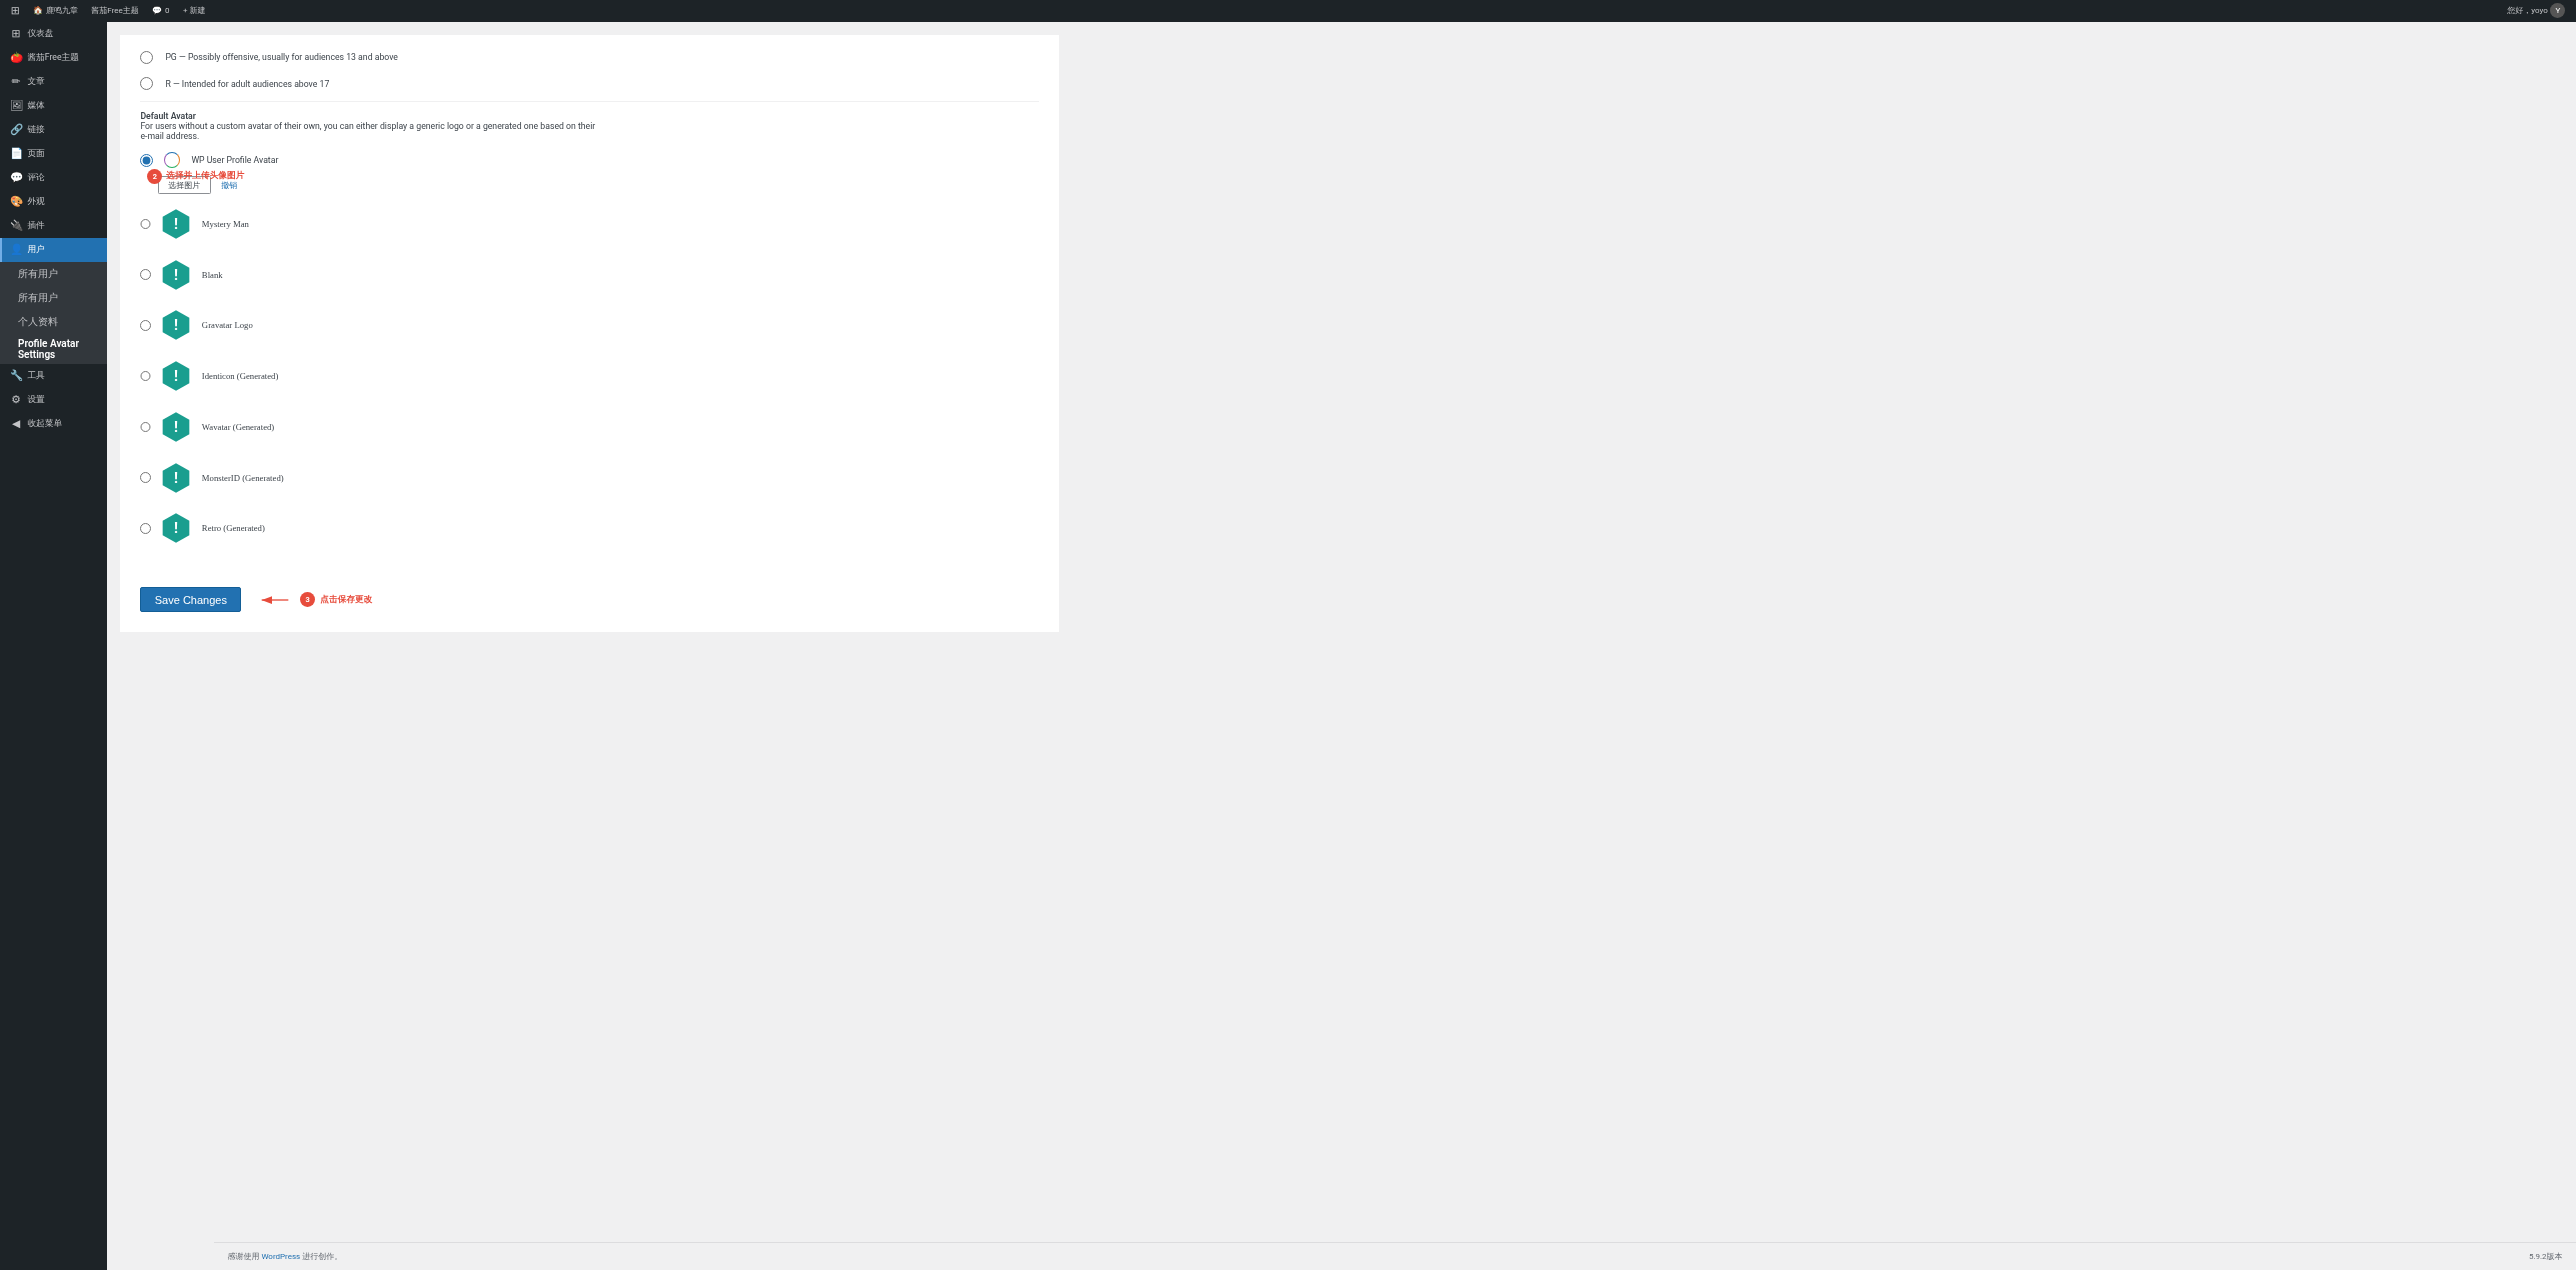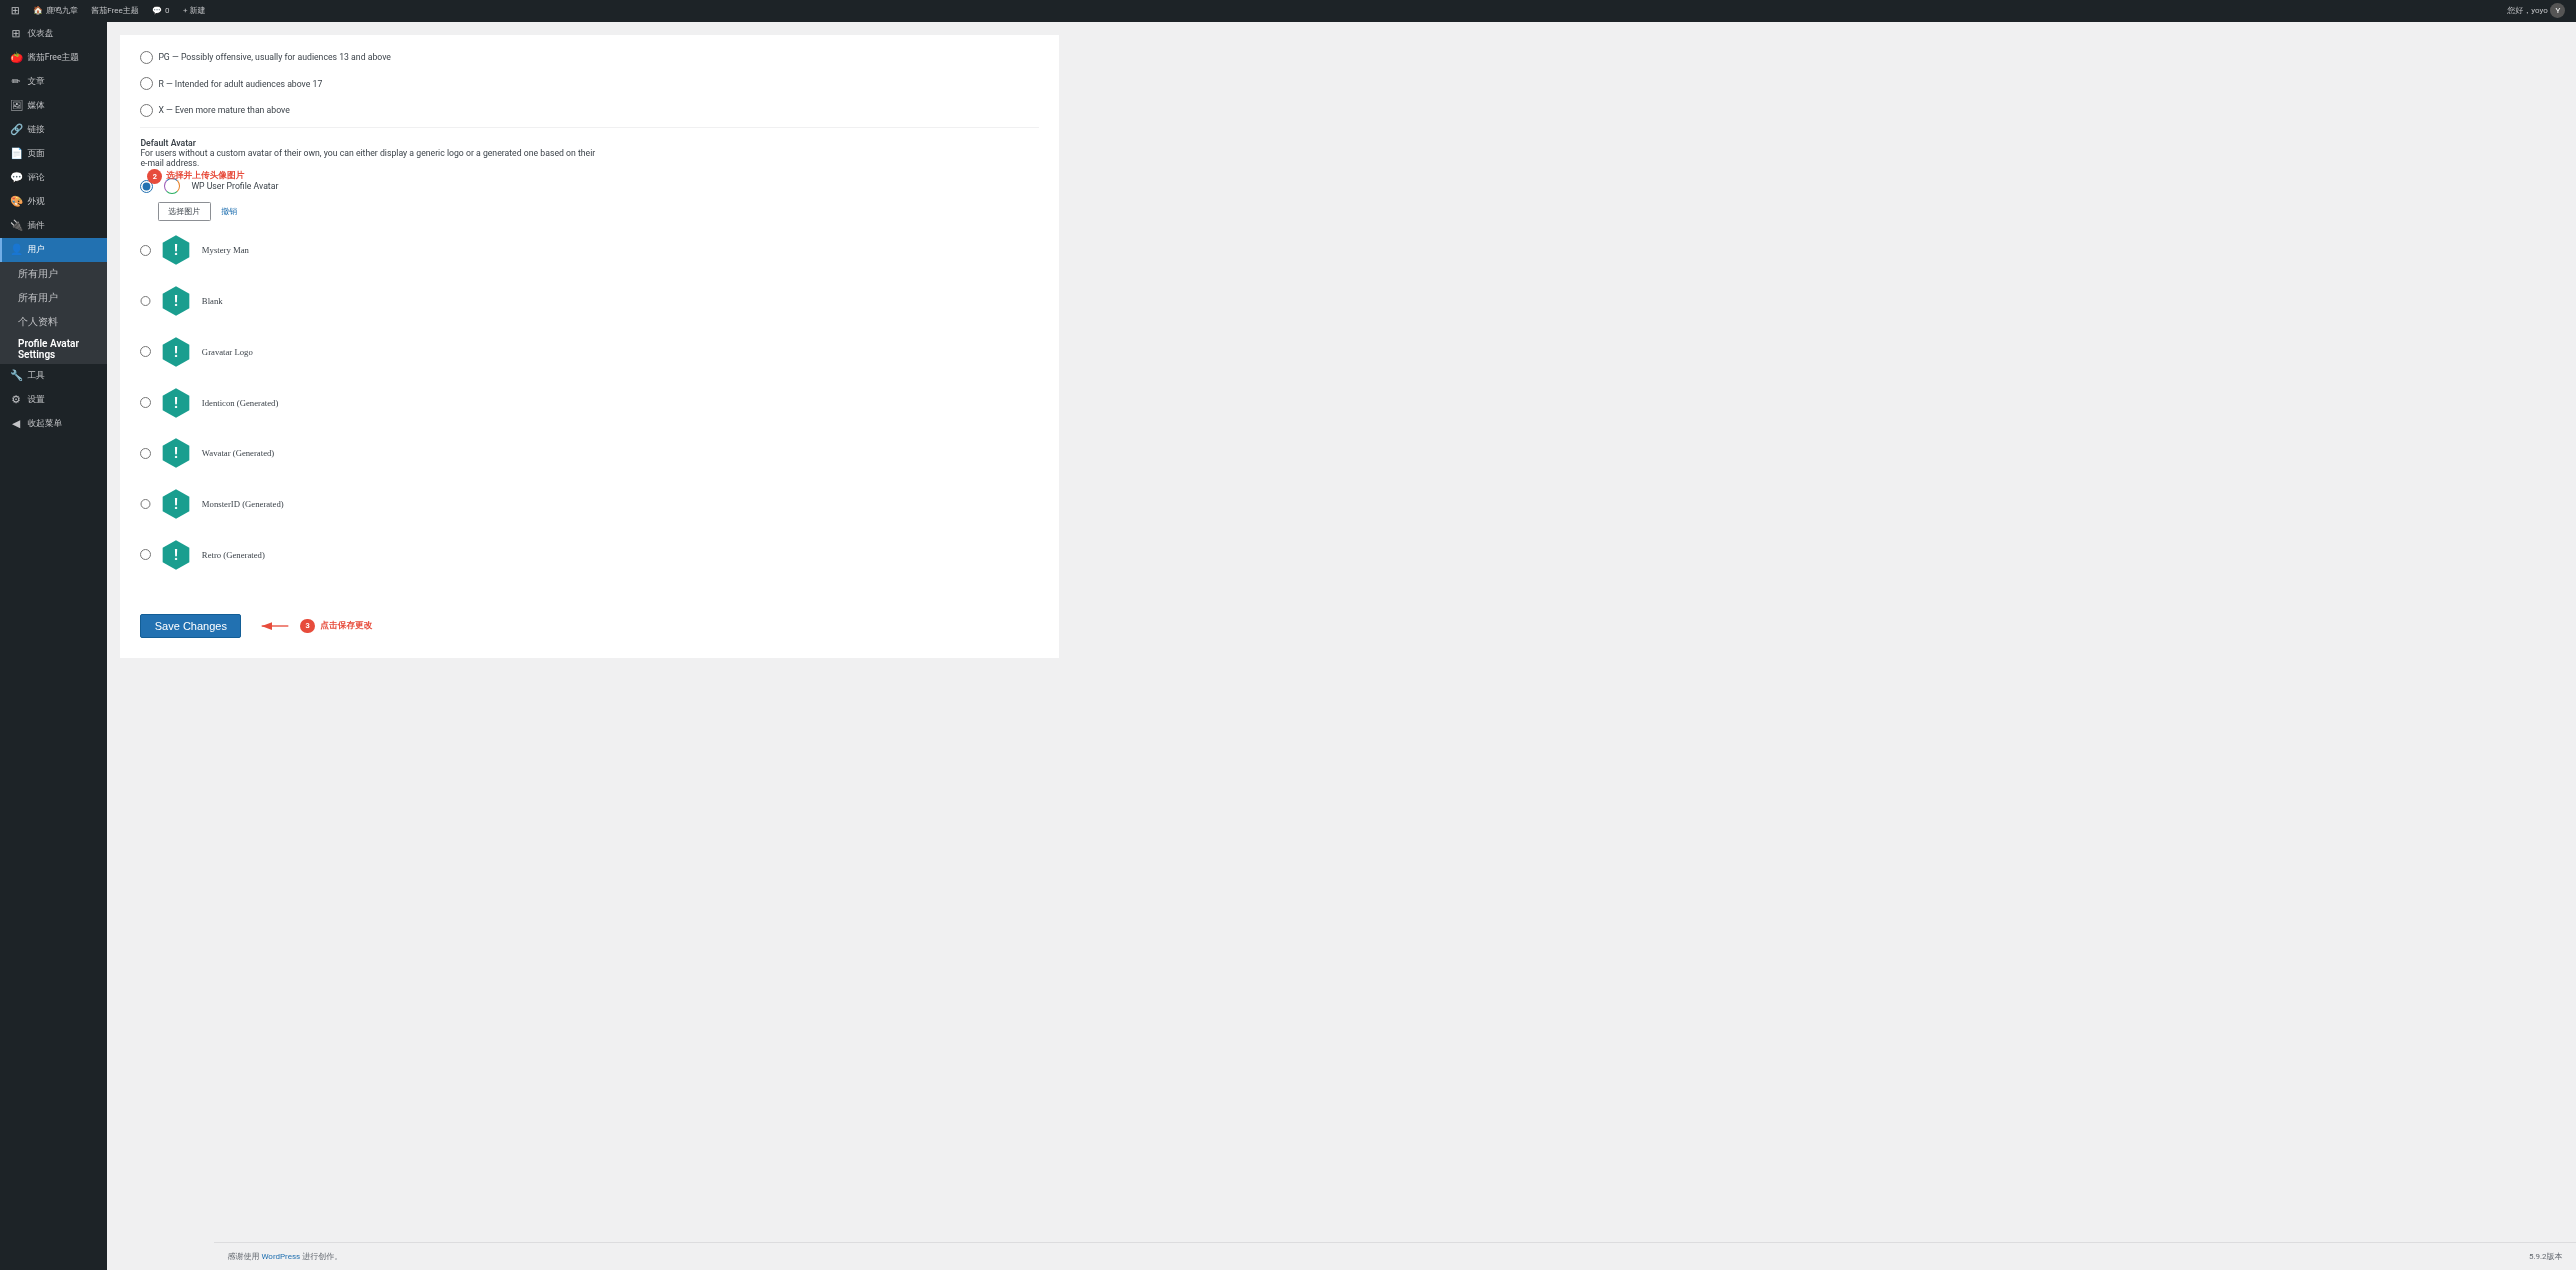--- a/index.html
+++ b/index.html
@@ -43,21 +43,21 @@
     }
 
     .content-area {
       background: #fff; max-width: 939px;
       padding: 13.4px 20px 20px 20px;
       position: relative;
     }
 
     
     .rating-row {
-      display: flex; align-items: center; gap: 5px;
+      display: flex; align-items: center; gap: 12px;
       margin-bottom: 8px; padding: 2.7px 0;
     }
     .rating-row input[type="radio"] { margin: 0; }
     .rating-label { font-size: 8.7px; color: #3c434a; }
     .avatar-description { font-size: 8.7px; color: #3c434a; max-width: 456px; margin-bottom: 10.7px; }
 
     
     .wp-user-row {
       display: flex; align-items: center; gap: 11px; margin-bottom: 8px;
     }
@@ -234,24 +234,20 @@
 <div id="main-content">
   <div class="content-area" style="position:relative;">
 
     <div class="rating-row">
       <input type="radio" id="pg" name="rating" style="">
       <label for="pg" class="rating-label">PG — Possibly offensive, usually for audiences 13 and above</label>
     </div>
     <div class="rating-row">
       <input type="radio" id="r" name="rating" style="">
       <label for="r" class="rating-label">R — Intended for adult audiences above 17</label>
-    </div>
-    <div class="rating-row">
-      <input type="radio" id="x" name="rating" style="">
-      <label for="x" class="rating-label">X — Even more mature than above</label>
     </div>
 
     <div class="form-row" style="position:relative;">
       <div class="form-row-label">
         <span>Default Avatar</span>
       </div>
       <div class="form-row-content">
         <p class="avatar-description">For users without a custom avatar of their own, you can either display a generic logo or a generated one based on their e-mail address.</p>
 
         <div class="wp-user-row" style="position:relative;">

